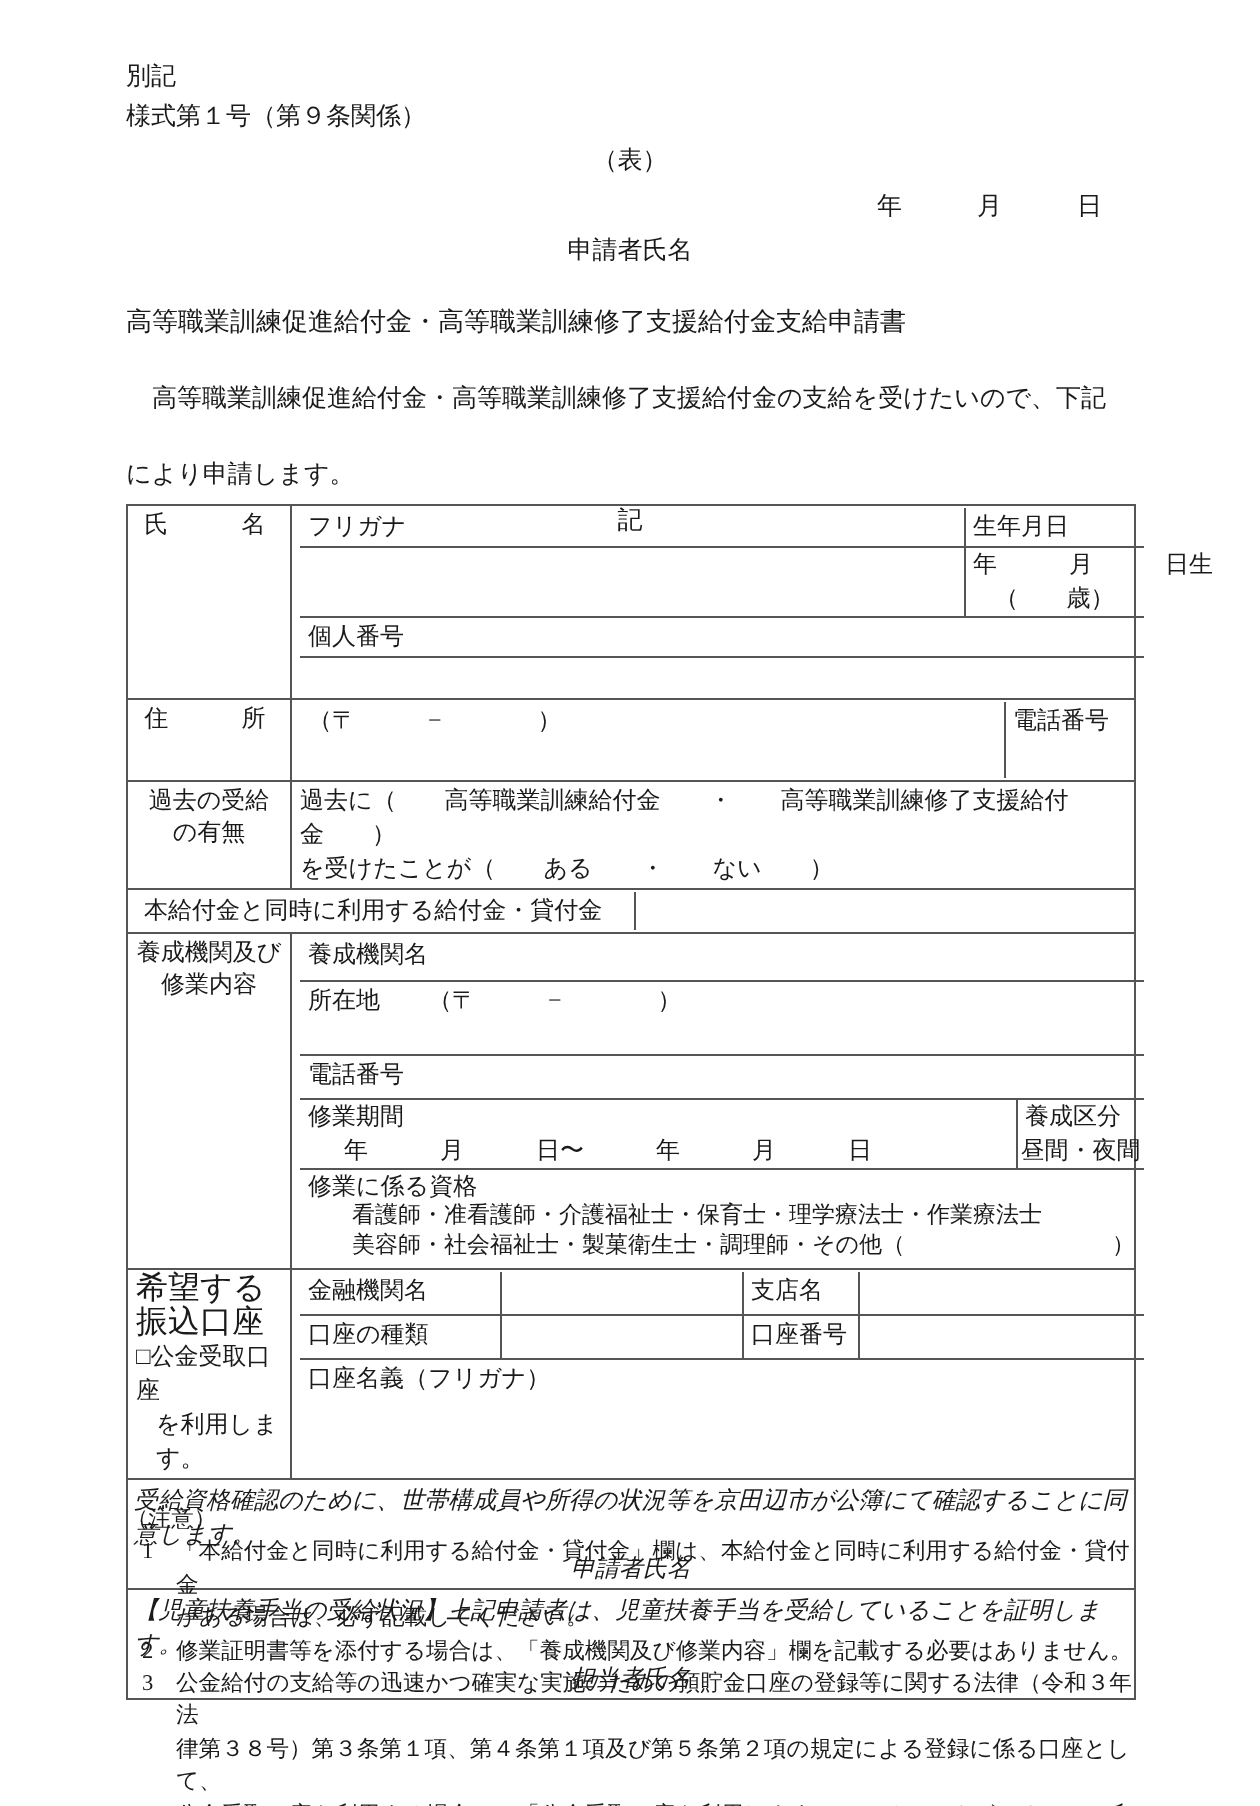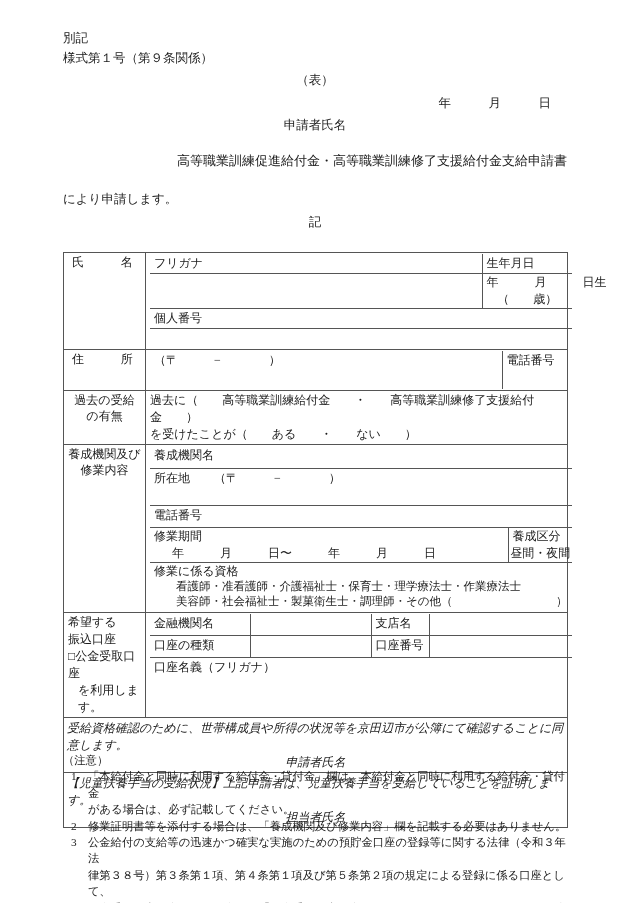--- a/index.html
+++ b/index.html
@@ -55,21 +55,21 @@
     margin-top: 6px;
     white-space: pre;
   }
   .hdr-applicant {
     text-align: center;
     font-size: 12.5px;
     line-height: 20px;
     margin-top: 2px;
   }
   .doc-title {
-    text-align: right;
+    text-align: left;
     font-size: 13px;
     line-height: 20px;
     margin-top: 16px;
   }
   .intro {
     font-size: 12.5px;
     line-height: 20px;
     margin-top: 18px;
   }
   .intro-indent { text-indent: 13px; }
@@ -138,21 +138,21 @@
     font-style: italic;
   }
   .sign-center {
     text-align: center;
     line-height: 17px;
   }
   .acct-left {
     line-height: 15.5px;
     font-size: 11.5px;
   }
-  .acct-left .l1 { font-size: 12px; }
+  .acct-left .l1 { font-size: 16px; }
   .acct-left .l3 { padding-left: 10px; }
 
   
   .notes {
     position: absolute;
     left: 63px;
     top: 752px;
     width: 510px;
     font-size: 11.3px;
     line-height: 16.4px;
@@ -177,20 +177,21 @@
 
 <div class="page">
 
   <div class="hdr">
     <div class="hdr-line">別記</div>
     <div class="hdr-line">様式第１号（第９条関係）</div>
     <div class="hdr-omote">（表）</div>
     <div class="hdr-date">年　　　月　　　日</div>
     <div class="hdr-applicant">申請者氏名</div>
     <div class="doc-title">高等職業訓練促進給付金・高等職業訓練修了支援給付金支給申請書</div>
+    <div class="intro intro-indent">高等職業訓練促進給付金・高等職業訓練修了支援給付金の支給を受けたいので、下記</div>
     <div class="intro">により申請します。</div>
     <div class="ki">記</div>
   </div>
 
   <table class="form-table">
     <colgroup>
       <col style="width:82px">
       <col style="width:422px">
     </colgroup>
     <tbody>
@@ -248,20 +249,36 @@
         <td class="vmid center" style="line-height:16px">
           <div>過去の受給</div>
           <div>の有無</div>
         </td>
         <td style="line-height:17px">
           <div class="nowrapline">過去に（　　高等職業訓練給付金　　・　　高等職業訓練修了支援給付金　　）</div>
           <div class="nowrapline">を受けたことが（　　ある　　・　　ない　　）</div>
         </td>
       </tr>
 
+      <tr>
+        <td colspan="2" class="nopad">
+          <table class="sub-table">
+            <colgroup>
+                <col style="width:249px">
+                <col style="width:255px">
+              </colgroup>
+            <tbody>
+              <tr>
+                <td class="vdiv" style="border-bottom:0">本給付金と同時に利用する給付金・貸付金</td>
+                <td style="border-bottom:0">&nbsp;</td>
+              </tr>
+            </tbody>
+          </table>
+        </td>
+      </tr>
 
       <tr>
         <td class="vmid center" style="line-height:16px">
           <div>養成機関及び</div>
           <div>修業内容</div>
         </td>
         <td class="nopad">
           <table class="sub-table">
             <colgroup>
                 <col style="width:358px">

